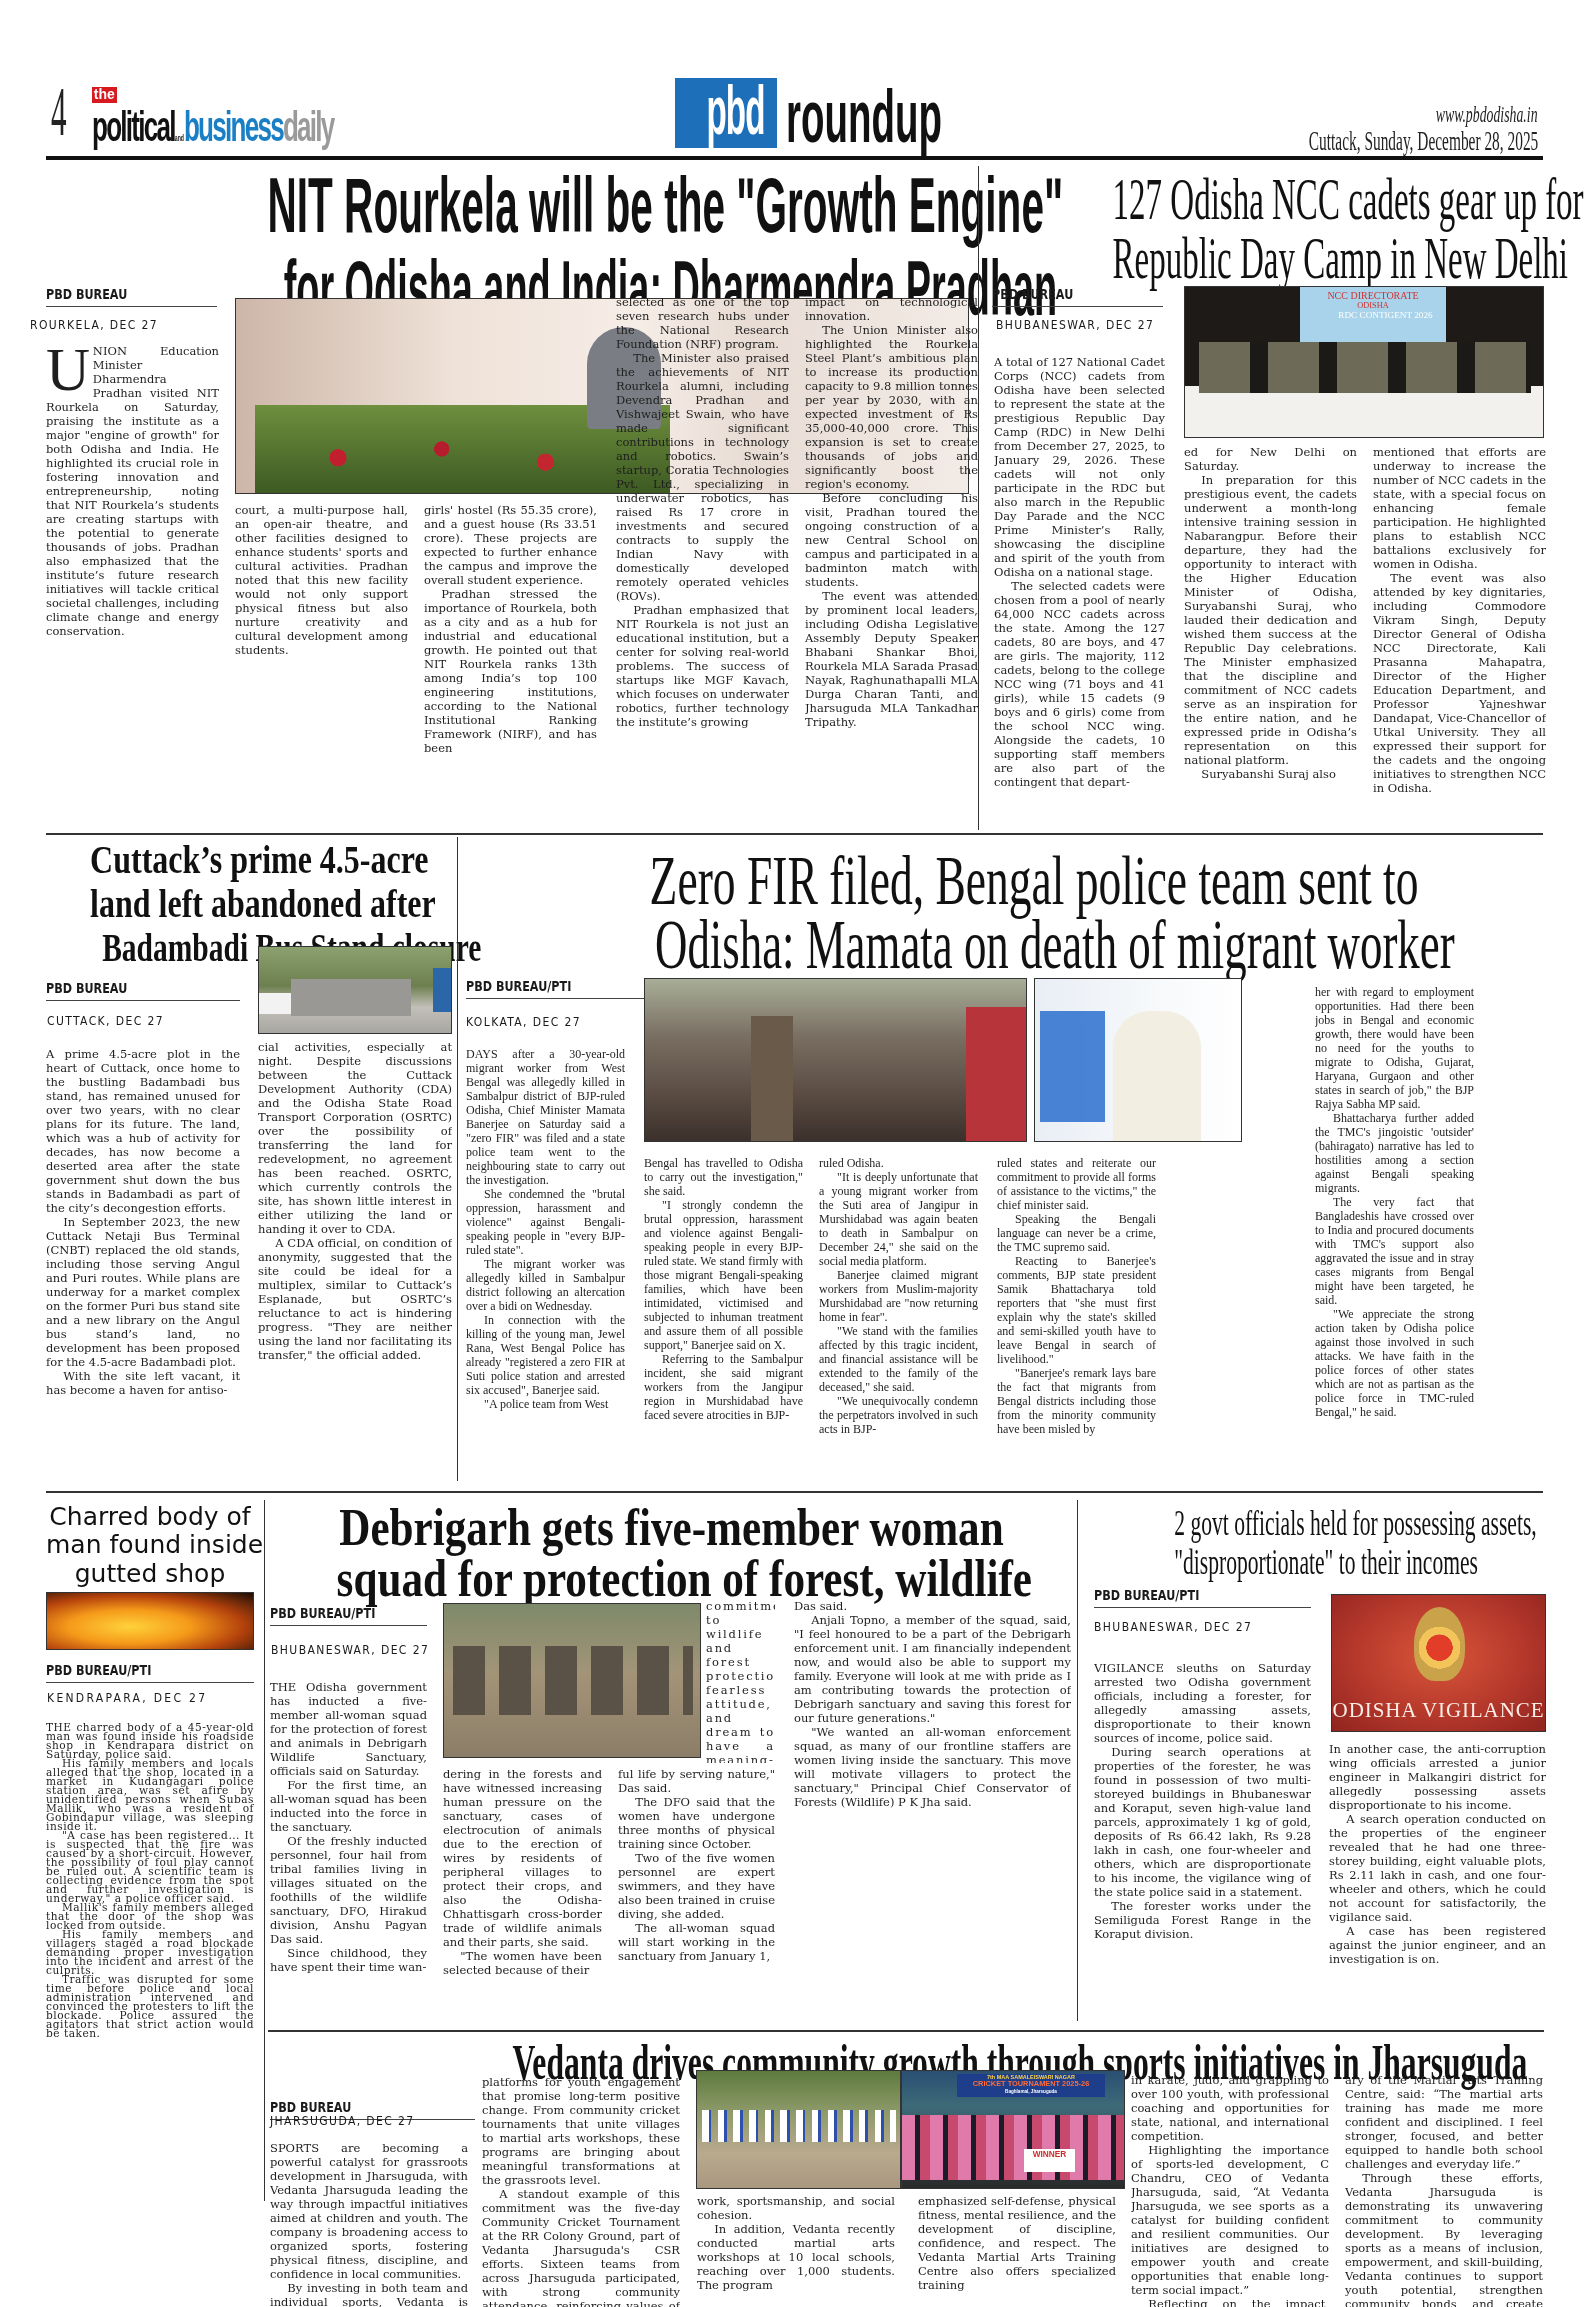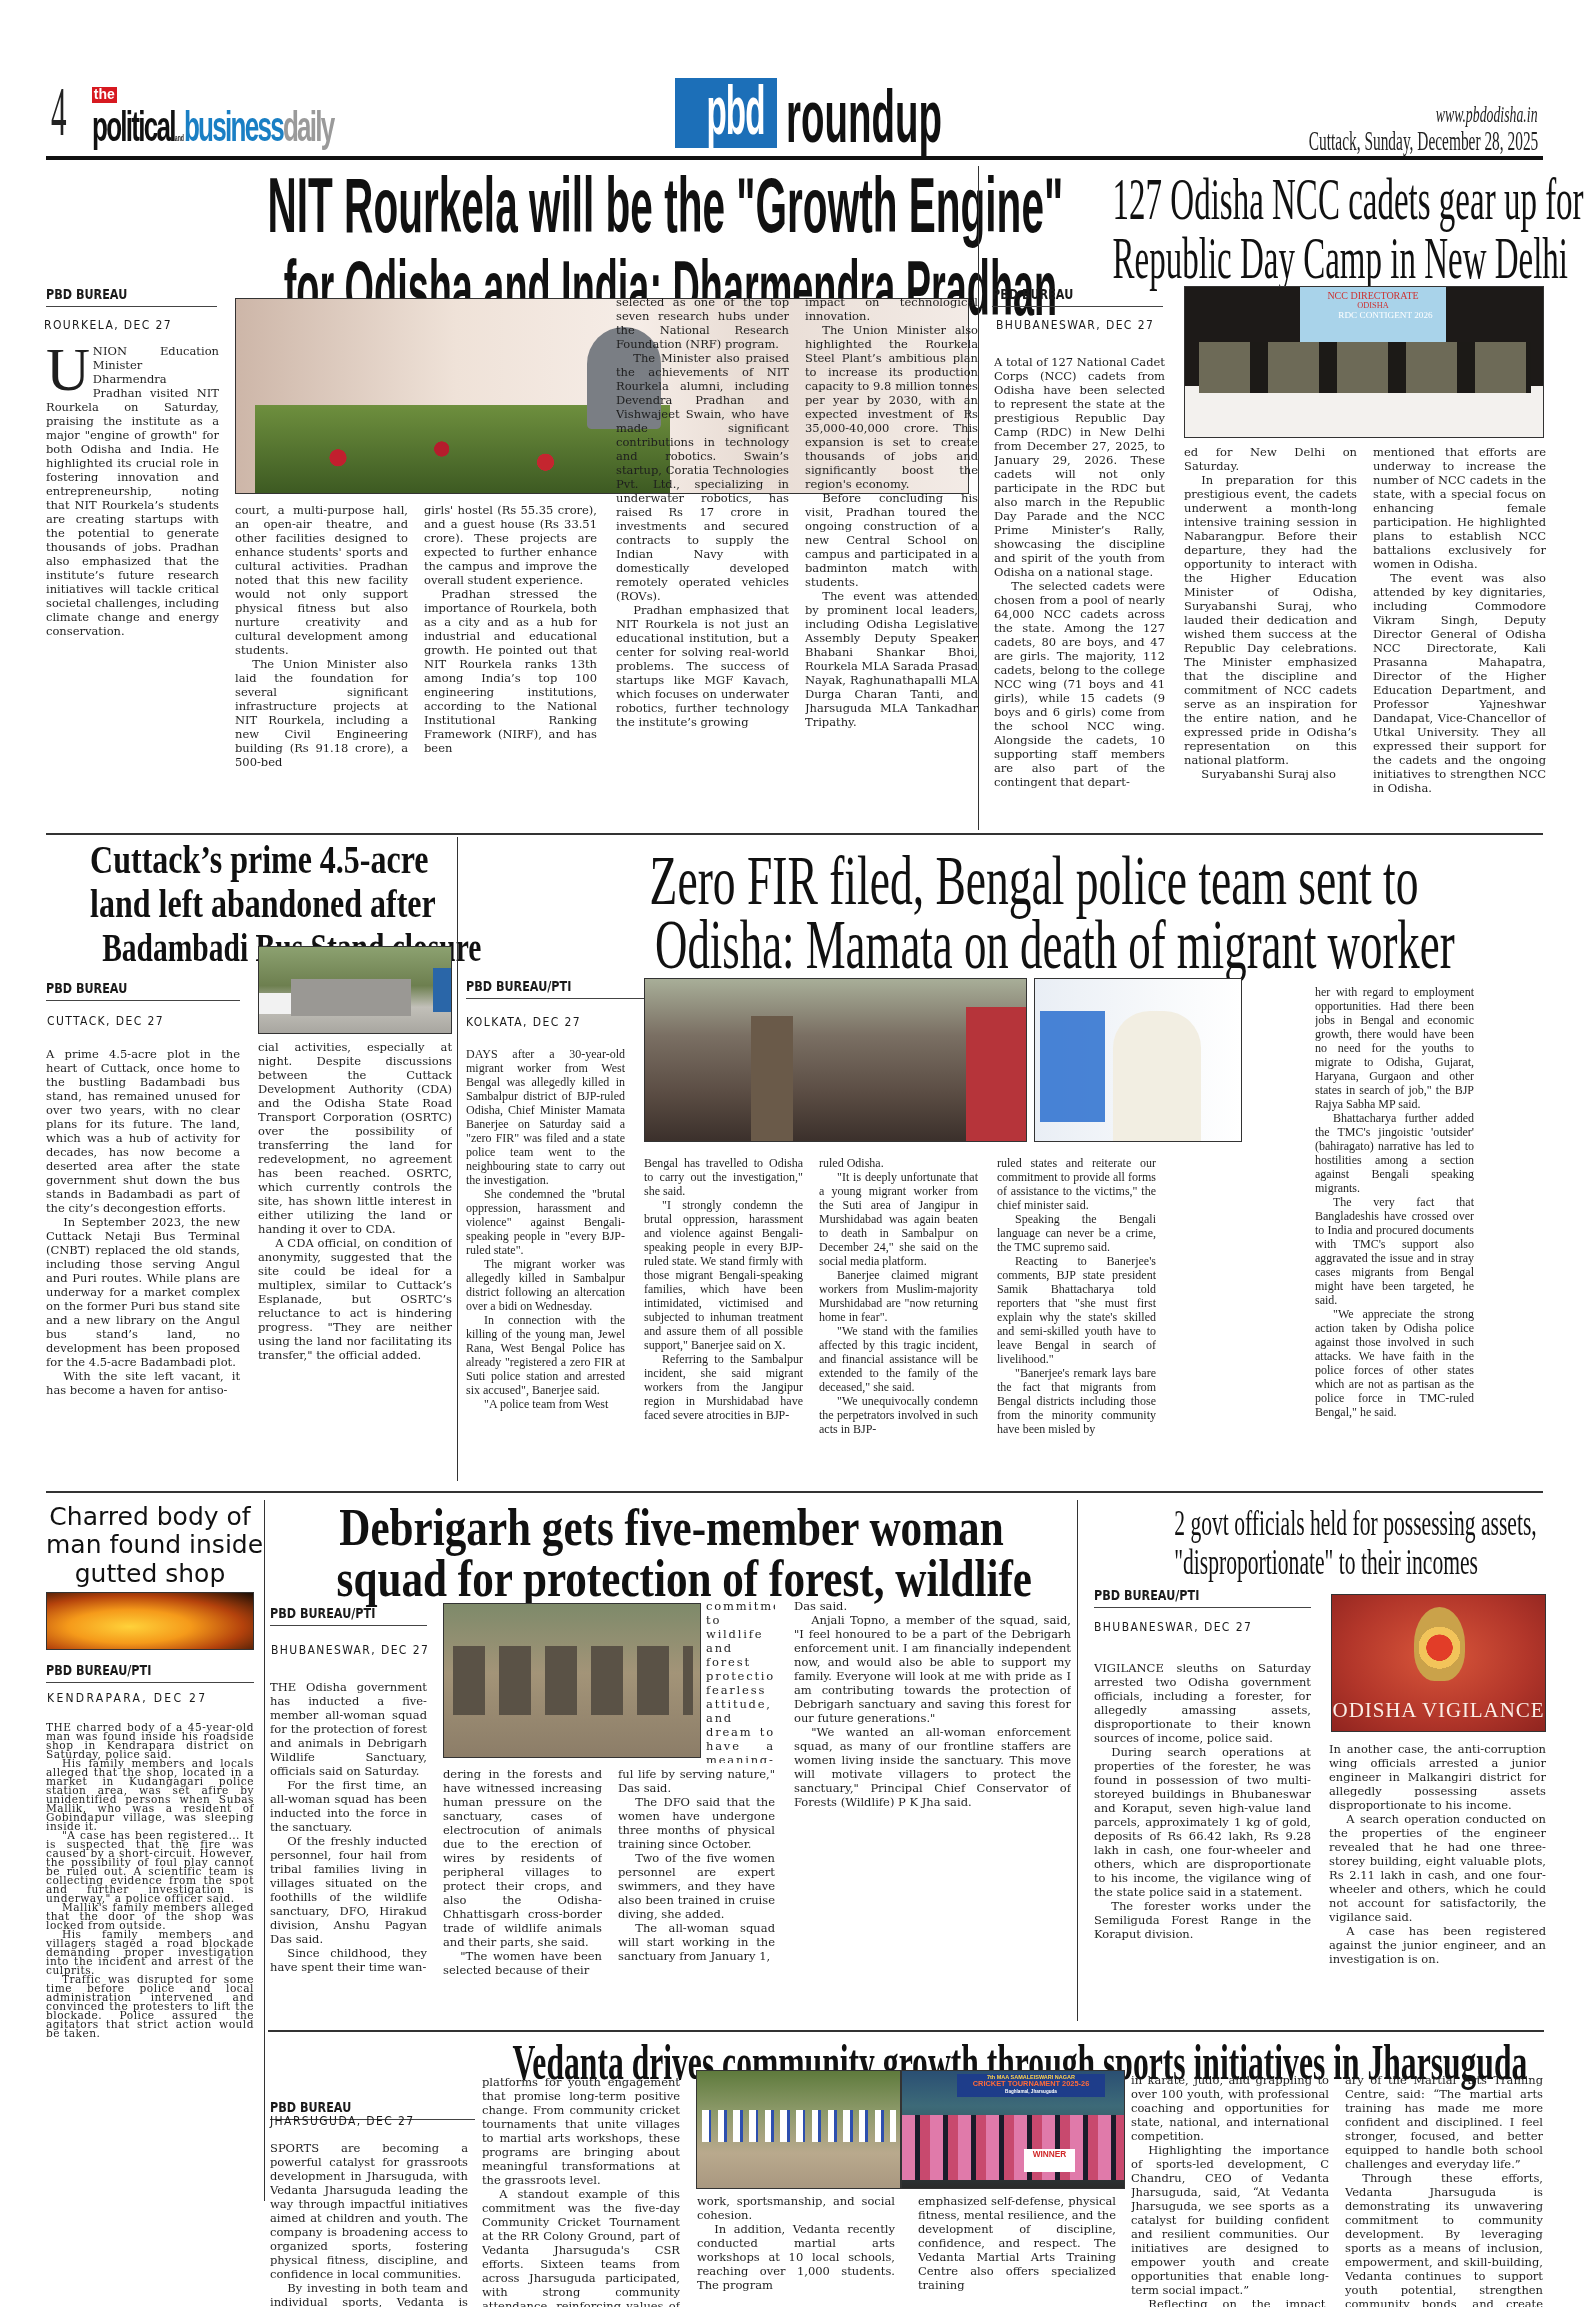--- a/index.html
+++ b/index.html
@@ -68,34 +68,33 @@
   <div class="site-url">www.pbdodisha.in</div>
   <div class="dateline-top">Cuttack, Sunday, December 28, 2025</div>
   <div class="rule-thick" style="left:46px; top:156px; width:1497px;"></div>
 </div>
 
 <article>
   <div class="hl-condensed" style="left:46px; top:166px; width:923px; font-size:78px; line-height:78px; transform:scaleX(0.52);">NIT Rourkela will be the "Growth Engine"</div>
   <div class="hl-condensed" style="left:46px; top:249px; width:923px; font-size:78px; line-height:78px; transform:scaleX(0.485);">for Odisha and India: Dharmendra Pradhan</div>
 
   <div class="byline" style="left:46px; top:286px; width:171px;"><span>PBD BUREAU</span></div>
-  <div class="placeline" style="left:44px; top:318px;">ROURKELA, DEC 27</div>
+  <div class="placeline" style="left:30px; top:318px;">ROURKELA, DEC 27</div>
 
   <div class="photo" style="left:235px; top:298px; width:734px; height:196px;">
     <div class="photo-inner" style="background:linear-gradient(90deg,#cdb6a8 0%,#efe2d8 30%,#f6ede7 55%,#e8dcd4 70%,#f3ebe6 100%);"></div>
     <div class="abs" style="left:18.5px; bottom:0; width:415px; height:88px; background:radial-gradient(circle at 20% 60%,#c21f2e 0 8.3px,transparent 8.8px),radial-gradient(circle at 45% 50%,#b51c2c 0 7.4px,transparent 7.8px),radial-gradient(circle at 70% 65%,#c4262f 0 8.3px,transparent 8.8px),linear-gradient(180deg,#6e8f3e,#3d5a22);"></div>
     <div class="abs" style="left:351px; top:28px; width:74px; height:102px; border-radius:37px 37px 4.6px 4.6px; background:#7a7e84;"></div>
   </div>
 
   <div class="col" style="left:46px; top:344px; width:173px; height:480px;">
     <p class="first"><span class="dropcap">U</span><span>NION Education Minister Dharmendra Pradhan visited NIT Rourkela on Saturday, praising the institute as a major "engine of growth" for both Odisha and India. He highlighted its crucial role in fostering innovation and entrepreneurship, noting that NIT Rourkela’s students are creating startups with the potential to generate thousands of jobs. Pradhan also emphasized that the institute’s future research initiatives will tackle critical societal challenges, including climate change and energy conservation.</span></p>
   </div>
   <div class="col" style="left:235px; top:503px; width:173px; height:323px;">
     <p class="first">court, a multi-purpose hall, an open-air theatre, and other facilities designed to enhance students' sports and cultural activities. Pradhan noted that this new facility would not only support physical fitness but also nurture creativity and cultural development among students.</p>
-    <p>The Union Minister also laid the foundation for several significant infrastructure projects at NIT Rourkela, including a new Civil Engineering building (Rs 91.18 crore), a 500-bed</p>
   </div>
   <div class="col" style="left:424px; top:503px; width:173px; height:323px;">
     <p class="first">girls' hostel (Rs 55.35 crore), and a guest house (Rs 33.51 crore). These projects are expected to further enhance the campus and improve the overall student experience.</p>
     <p>Pradhan stressed the importance of Rourkela, both as a city and as a hub for industrial and educational growth. He pointed out that NIT Rourkela ranks 13th among India’s top 100 engineering institutions, according to the National Institutional Ranking Framework (NIRF), and has been</p>
   </div>
   <div class="col" style="left:616px; top:295px; width:173px; height:531px;">
     <p class="first">selected as one of the top seven research hubs under the National Research Foundation (NRF) program.</p>
     <p>The Minister also praised the achievements of NIT Rourkela alumni, including Devendra Pradhan and Vishwajeet Swain, who have made significant contributions in technology and robotics. Swain’s startup, Coratia Technologies Pvt. Ltd., specializing in underwater robotics, has raised Rs 17 crore in investments and secured contracts to supply the Indian Navy with domestically developed remotely operated vehicles (ROVs).</p>
     <p>Pradhan emphasized that NIT Rourkela is not just an educational institution, but a center for solving real-world problems. The success of startups like MGF Kavach, which focuses on underwater robotics, further technology the institute’s growing</p>
   </div>

